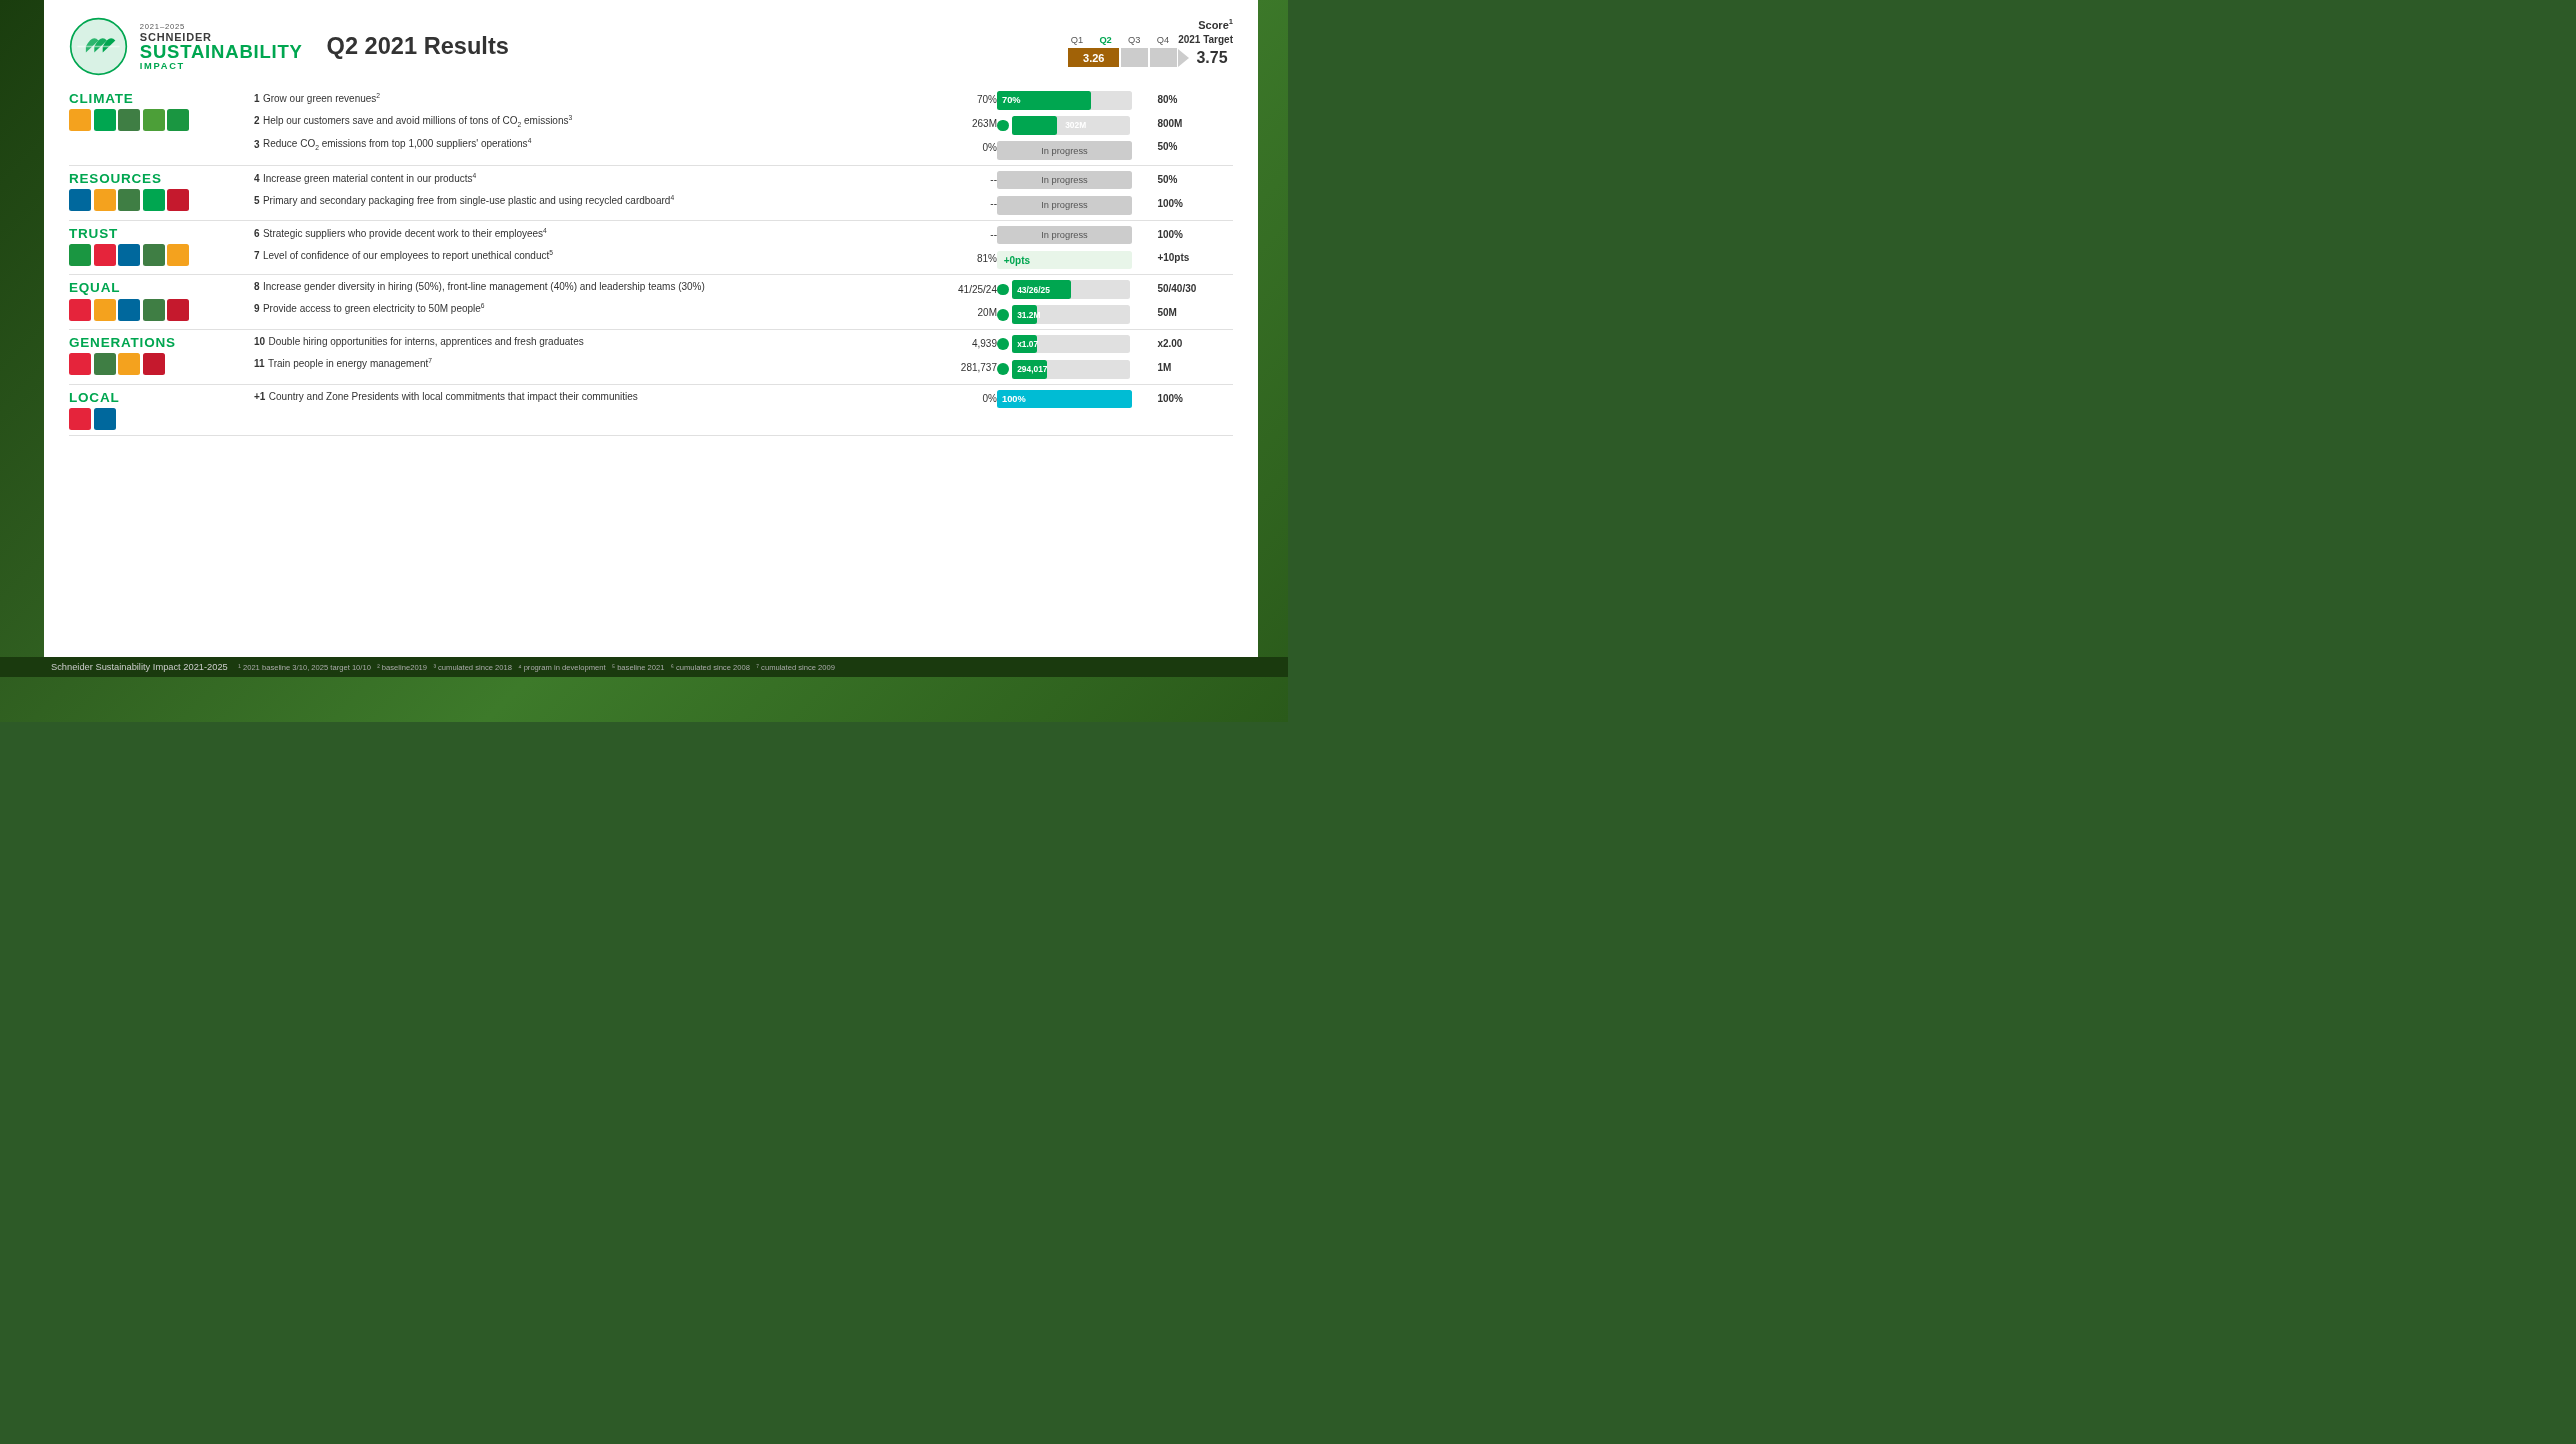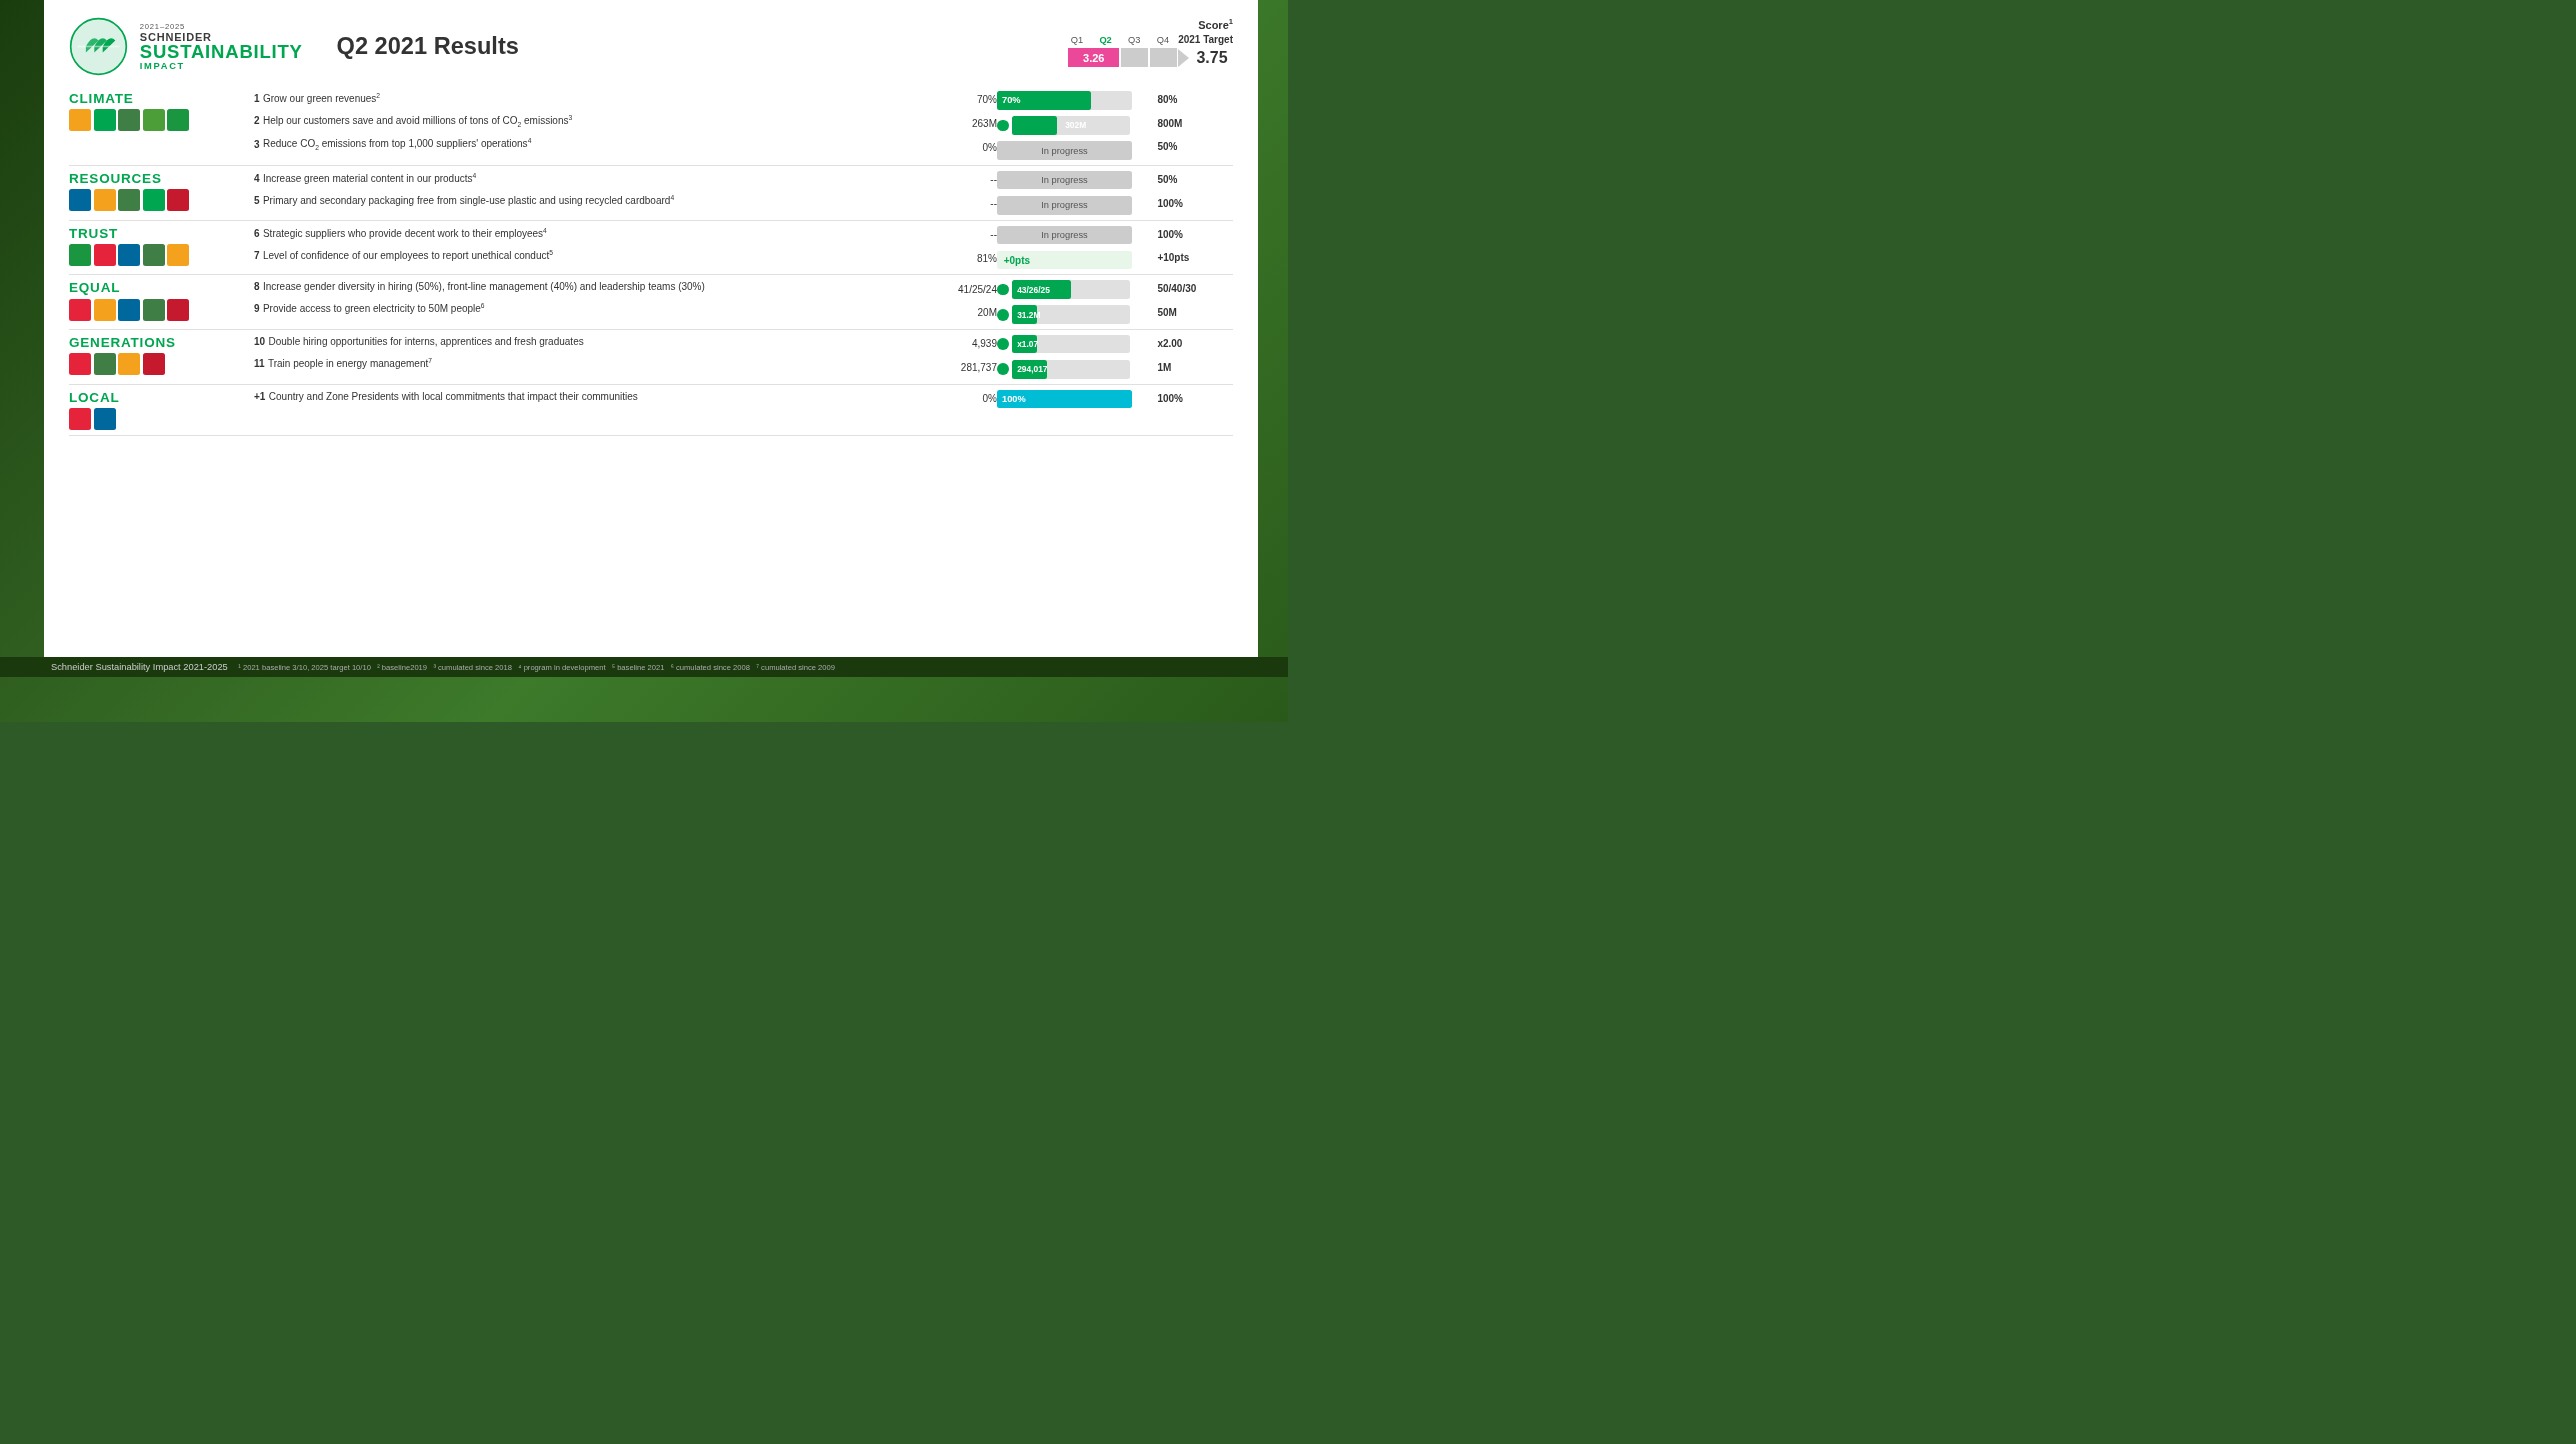--- a/index.html
+++ b/index.html
@@ -69,21 +69,21 @@
     .impact-text {
       font-size: 9.3px;
       font-weight: bold;
       color: #00a650;
       letter-spacing: 1.7px;
     }
     .q2-results {
       font-size: 23.6px;
       font-weight: bold;
       color: #333;
-      margin-left: 22px;
+      margin-left: 12px;
     }
     .score-panel {
       display: flex;
       flex-direction: column;
       align-items: flex-end;
       min-width: 185px;
     }
     .score-label {
       font-size: 11px;
       font-weight: bold;
@@ -110,21 +110,21 @@
       font-weight: bold;
       color: #333;
       font-size: 10px;
     }
     .score-bars {
       display: flex;
       align-items: center;
       gap: 1.7px;
     }
     .score-bar-green {
-      background: #ec4899;
+      background: #a16207;
       height: 18.5px;
       display: flex;
       align-items: center;
       justify-content: center;
       color: white;
       font-weight: bold;
       font-size: 11px;
       min-width: 51px;
       padding: 0 6.7px;
     }

